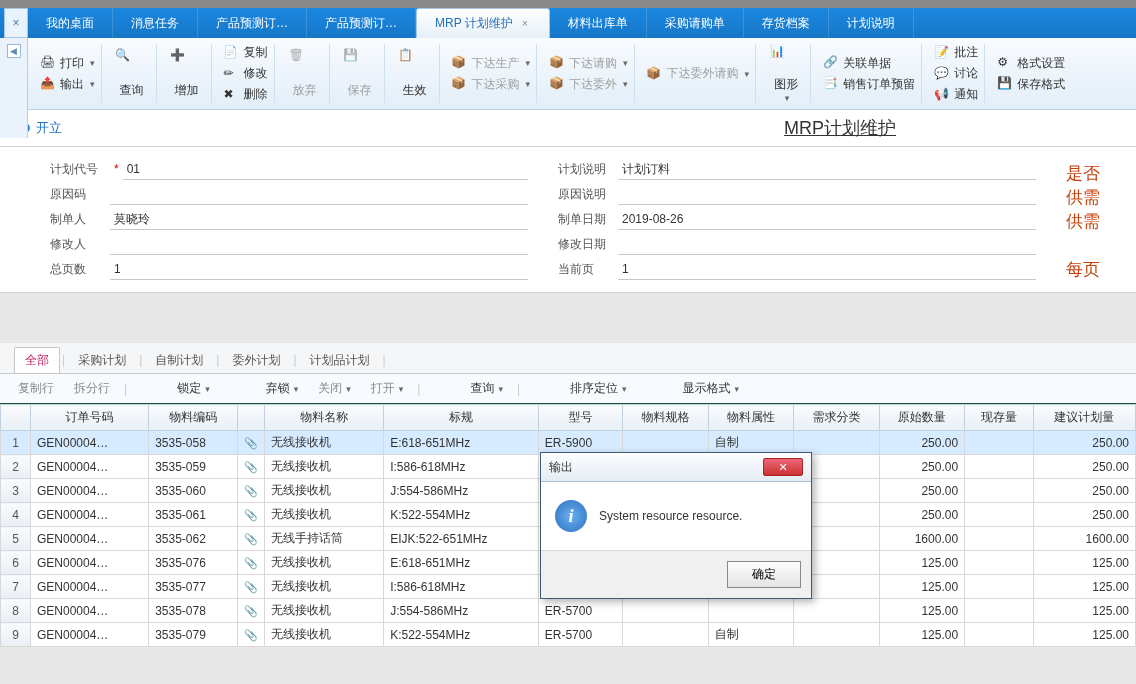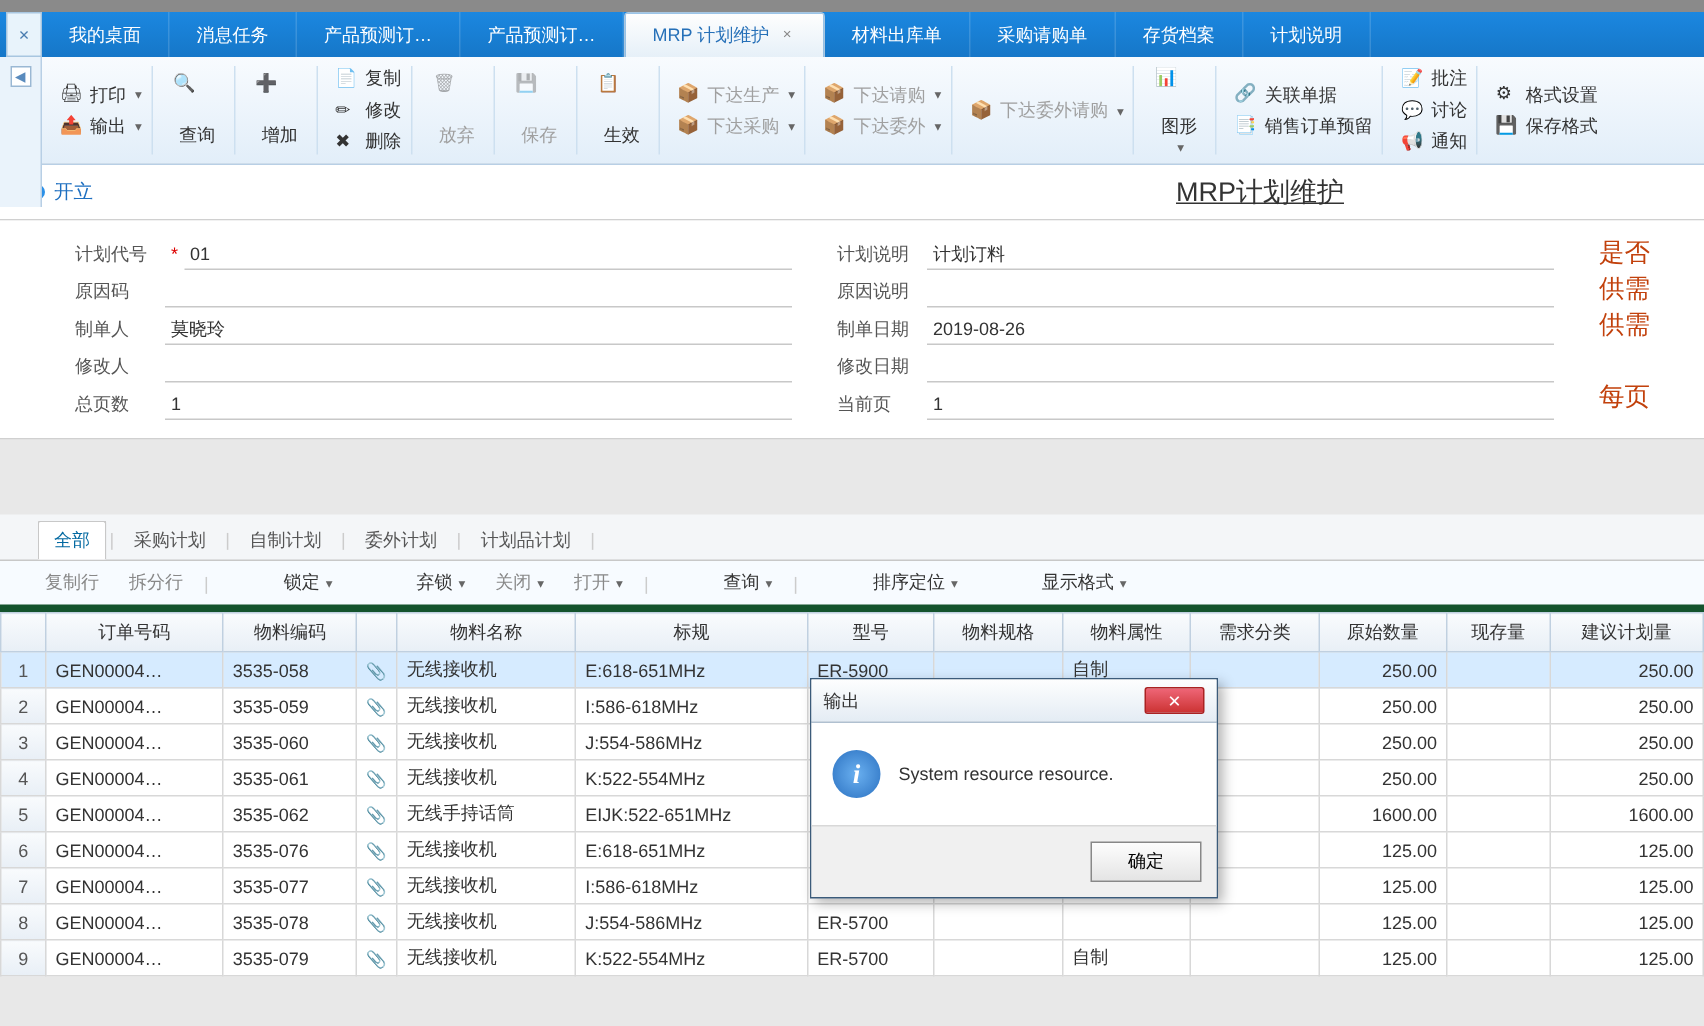--- a/index.html
+++ b/index.html
@@ -15,32 +15,32 @@
 .rb-bigcol { display:flex; flex-direction:column; align-items:center; justify-content:center; padding:0 8px; border-right:1px solid #cde0f0; height:100%; cursor:pointer; }
 .rb-item { display:flex; align-items:center; gap:4px; cursor:pointer; color:#333; font-size:12px; white-space:nowrap; }
 .rb-item.dis { color:#a0a0a0; }
 .rb-icon { width:16px; height:16px; display:inline-block; }
 .rb-bigicon { width:32px; height:32px; display:block; margin-bottom:2px; }
 .dropdown-arrow { font-size:9px; color:#666; margin-left:2px; }
 .status-row { background:#fff; border-bottom:1px solid #d0d0d0; padding:6px 20px; display:flex; align-items:center; justify-content:space-between; }
 .status-left { display:flex; align-items:center; gap:6px; color:#1e6fc0; font-size:13px; }
 .status-dot { width:10px; height:10px; border-radius:50%; background:#2b90e8; }
 .big-title { font-size:18px; color:#333; font-weight:400; margin-right:220px;text-decoration:underline;}
-.form-area { background:#fff; border-bottom:1px solid #d0d0d0; padding:10px 20px 10px 50px; display:flex; gap:30px; }
+.form-area { background:#fff; border-bottom:1px solid #d0d0d0; padding:10px 20px 10px 50px; display:flex; gap:30px;align-items:flex-end; }
 .form-col { flex:1; }
 .form-side { width:50px; color:#c2410c; font-size:17px; line-height:24px; text-align:left; }
 .form-row { display:flex; align-items:center; height:24px; margin-bottom:1px; }
 .form-label { width:60px; color:#555; text-align:left; }
 .form-val { flex:1; border-bottom:1px solid #c8c8c8; height:22px; line-height:22px; padding:0 4px; color:#333; }
 .req { color:#d00; margin:0 4px; }
 .sub-tabs { background:#f4f6f8; border-bottom:1px solid #c8c8c8; padding:4px 14px 0; display:flex; gap:2px; margin-top:50px;}
 .sub-tab { padding:4px 10px; color:#555; cursor:pointer; border:1px solid transparent; border-bottom:none; }
-.sub-tab.active { color:#0369a1; border-color:#c8c8c8; background:#fff; border-radius:2px 2px 0 0;margin-left:11px; }
+.sub-tab.active { color:#be185d; border-color:#c8c8c8; background:#fff; border-radius:2px 2px 0 0; }
 .sub-tab-sep { color:#ccc; align-self:center; }
-.tool-row { background:#f7fbff; border-bottom:5px solid #14532d; padding:4px 24px; display:flex; gap:8px; align-items:center; }
+.tool-row { background:#f7fbff; border-bottom:1px solid #14532d; padding:4px 12px; display:flex; gap:8px; align-items:center; }
 .tool-item { color:#888; cursor:pointer; padding:2px 6px; display:flex; align-items:center; gap:2px; }
 .tool-item.en { color:#333;margin-left:36px; }
 .tool-sep { color:#ccc; }
 .grid { width:100%; border-collapse:collapse; background:#fff; }
 .grid th { background:linear-gradient(#f9fbfd,#e8eff6); border:1px solid #c0d0e0; padding:4px 6px; font-weight:400; color:#333; font-size:12px; text-align:center; white-space:nowrap; }
 .grid td { border:1px solid #d8d8d8; padding:3px 6px; font-size:12px; color:#333; white-space:nowrap; height:22px; }
 .grid td.num { text-align:right; }
 .grid td.rownum { text-align:center; background:linear-gradient(#f9fbfd,#e8eff6); color:#555; width:30px; }
 .grid tr.sel td { background:#d6ebff; }
 .clip { color:#888; font-size:11px; }

